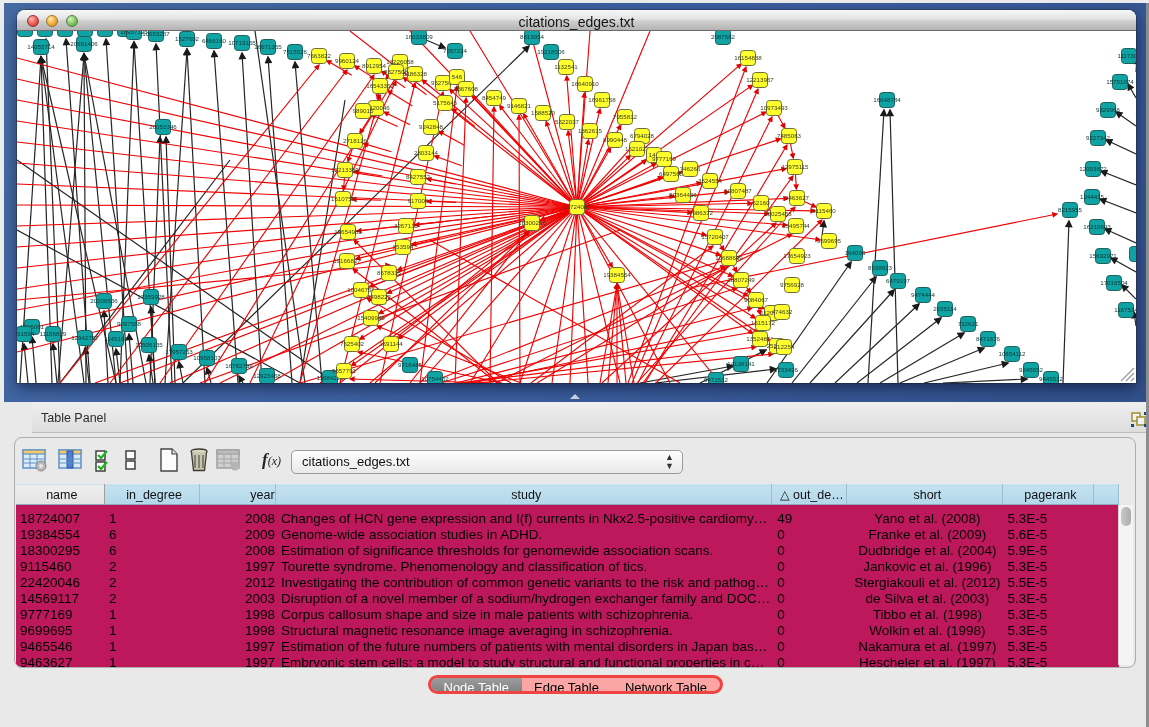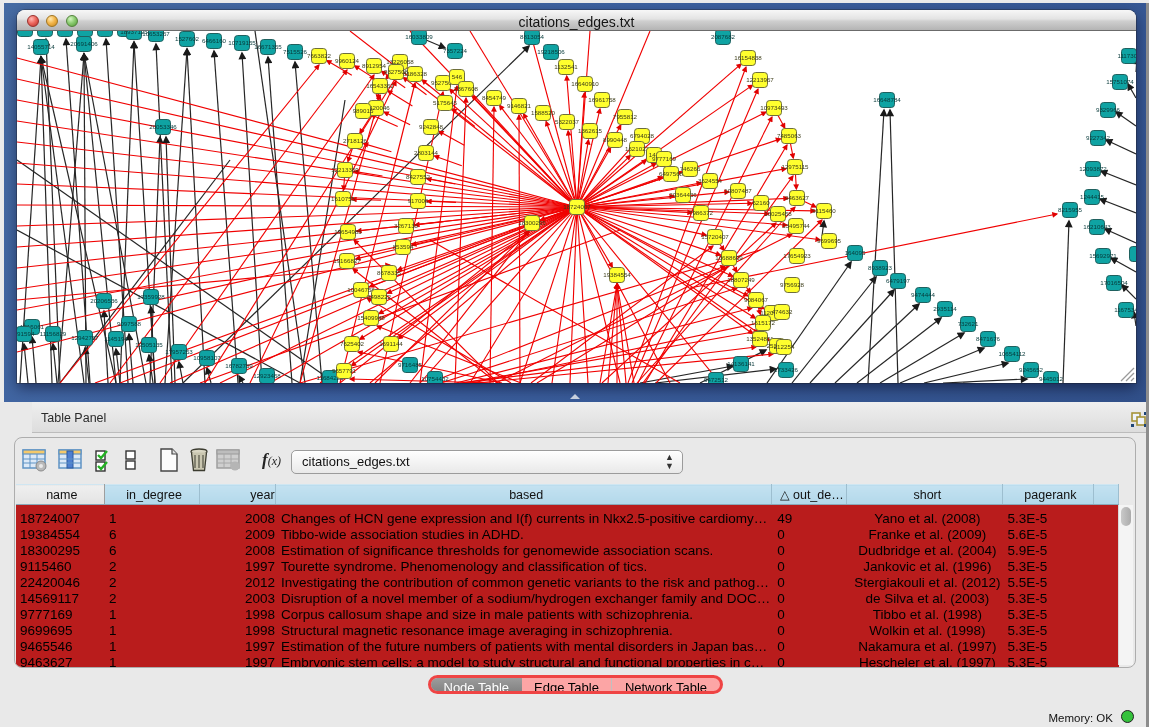--- a/index.html
+++ b/index.html
@@ -17,21 +17,21 @@
 #tlg { left:49px; background:radial-gradient(circle at 35% 30%,#d2f5c0,#8ccc72 45%,#5ba23f 90%); border:1px solid #53823c;}
 #canvas { position:absolute; left:0; top:21px; width:1119px; height:352px; background:#fff; overflow:hidden; }
 #divider { position:absolute; left:570px; top:394px; width:0; height:0; border-left:5px solid transparent; border-right:5px solid transparent; border-bottom:5px solid #c6cfdd; }
 #tpanel { position:absolute; left:0; top:402px; width:1146px; height:325px; background:#e9e9e9; }
 #tphead { position:absolute; left:0; top:0; width:100%; height:31px; background:linear-gradient(#efefef,#dddddd); border-bottom:1px solid #bcbcbc;margin-left:32px; }
 #tphead .lbl { position:absolute; left:9px; top:9px; font-size:12.5px; color:#2a2a2a; }
 #tpbody { position:absolute; left:14px; top:35px; width:1122px; height:231px; border:1px solid #adadad; border-radius:8px; background:#e9e9e9; overflow:hidden; }
 #combo { position:absolute; left:276px; top:12px; width:392px; height:24px; border:1px solid #9b9b9b; border-radius:5px;
   background:linear-gradient(#fefefe,#e9e9e9); box-shadow:inset 0 1px 0 #fff; font-size:13px; color:#111; line-height:22px; padding-left:10px; }
 #combo .ud { position:absolute; right:8px; top:2px; font-size:9px; color:#333; line-height:9px; text-align:center; }
-table { border-collapse:collapse; table-layout:fixed; width:1103px; position:absolute; left:1px; top:46px; font-size:13.5px; background:#b91c1c; }
+table { border-collapse:collapse; table-layout:fixed; width:1103px; position:absolute; left:1px; top:46px; font-size:13.5px; background:#be185d; }
 th { background:linear-gradient(#c4e2f1,#b2d8ea); border-right:1px solid #9dbecf; border-bottom:1px solid #8aa8b8; border-top:1px solid #cfe6f2;
    font-weight:normal; font-size:12.5px; color:#111; height:20px; overflow:hidden; white-space:nowrap; }
 td { height:16.05px; overflow:hidden; white-space:nowrap; color:#000; padding:0; }
 tr.first td { height:21.5px; padding-top:5.5px; }
 .c1 { width:88px; padding-left:4px; }
 th.c1 { background:linear-gradient(#efefef,#e3e3e3); border-right:1px solid #9e9e9e; }
 .c2 { width:95px; padding-left:5px; }
 .c3 { width:76px; padding-left:7px;text-align:right; }
 .c4 { width:496px; padding-left:6px; }
 td.c4 { text-overflow:ellipsis; }
@@ -659,41 +659,41 @@
       <circle cx="19" cy="18" r="4.5" fill="#b5b5b5"></circle>
     </svg>
     <div class="ticon" style="left:247px; top:12px; font-family:'Liberation Serif',serif; font-style:italic; font-size:17px; color:#222;"><b>f</b><span style="font-size:12px">(x)</span></div>
     <div id="combo">citations_edges.txt<div class="ud">▲<br>▼</div></div>
     <table>
       <tbody>
           <tr>
             <th class="c1">name</th>
             <th class="c2">in_degree</th>
             <th class="c3">year</th>
-            <th class="c4">based</th>
+            <th class="c4">study</th>
             <th class="c5">△ out_de…</th>
             <th class="c6">short</th>
             <th class="c7">pagerank</th>
             <th class="c8"></th>
           </tr>
       <tr class="first">
             <td class="c1">18724007</td>
             <td class="c2">1</td>
             <td class="c3">2008</td>
             <td class="c4">Changes of HCN gene expression and I(f) currents in Nkx2.5‑positive cardiomyocytes of the aging</td>
             <td class="c5">49</td>
             <td class="c6">Yano et al. (2008)</td>
             <td class="c7">5.3E‑5</td>
             <td class="c8"></td>
           </tr>
           <tr>
             <td class="c1">19384554</td>
             <td class="c2">6</td>
             <td class="c3">2009</td>
-            <td class="c4">Tibbo‑wide association studies in ADHD.</td>
+            <td class="c4">Genome‑wide association studies in ADHD.</td>
             <td class="c5">0</td>
             <td class="c6">Franke et al. (2009)</td>
             <td class="c7">5.6E‑5</td>
             <td class="c8"></td>
           </tr>
           <tr>
             <td class="c1">18300295</td>
             <td class="c2">6</td>
             <td class="c3">2008</td>
             <td class="c4">Estimation of significance thresholds for genomewide association scans.</td>
@@ -776,18 +776,14 @@
       </table>
     <div id="vscroll">
         <div id="vthumb"></div>
       </div>
   </div>
   <div id="tabs">
     <div class="sel">Node Table</div>
       <div>Edge Table</div>
       <div class="sep">Network Table</div>
   </div>
-  <div id="status">
-      <span class="m">Memory: OK</span>
-      <span class="dot"></span>
-    </div>
 </div>
 <div id="rstrip"></div>
 
 </body></html>

